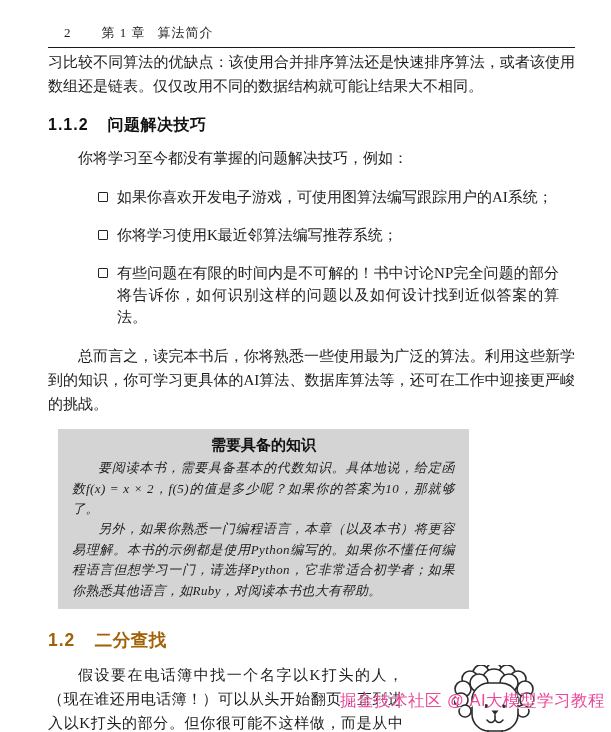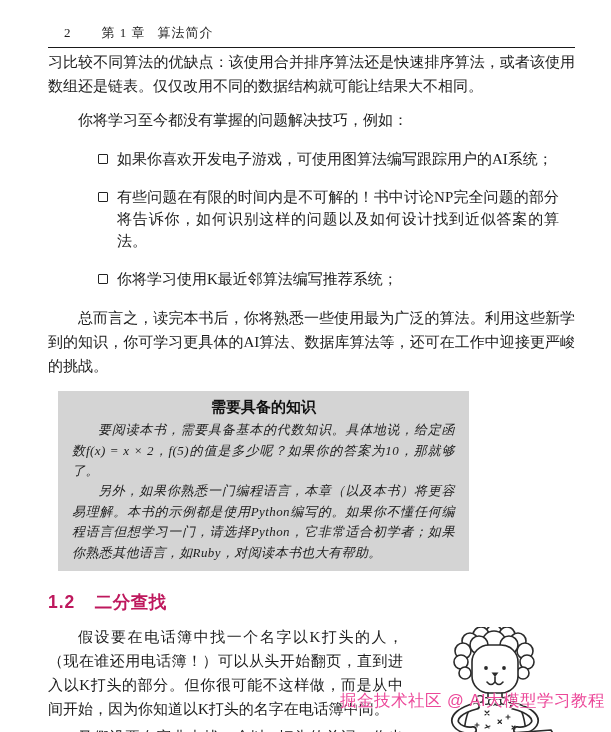--- a/index.html
+++ b/index.html
@@ -71,21 +71,21 @@
     text-align: center; margin: 0 0 3px 0;
   }
   .kbox p {
     font-size: 13px; line-height: 1.57;
     font-style: italic;
     letter-spacing: 0.4px;
   }
 
   h1.sec-big {
     font-family: "Liberation Sans", "DejaVu Sans", sans-serif;
-    font-weight: 600; font-size: 17.5px; color: #be185d;
+    font-weight: 600; font-size: 17.5px; color: #a16207;
     margin: 19px 0 0 0; letter-spacing: 0.5px;
   }
 
   .sec12-body { margin-top: 11px; }
   .sec12-body p { margin-top: 4px; }
   .sec12-body p:first-of-type { margin-top: 7px; }
 
   .illustration {
     float: right;
     width: 160px; height: 200px;
@@ -110,35 +110,39 @@
 <div class="page">
 
   <div class="page-header">
     <span class="pageno">2</span>
     <span class="chap">第 1 章</span>
     <span class="chaptitle">算法简介</span>
   </div>
 
   <p class="p-cont">习比较不同算法的优缺点：该使用合并排序算法还是快速排序算法，或者该使用数组还是链表。仅仅改用不同的数据结构就可能让结果大不相同。</p>
 
+  <h2 class="sec-small">
+    <span class="num">1.1.2</span>
+    <span>问题解决技巧</span>
+  </h2>
 
   <p class="p-lead indent">你将学习至今都没有掌握的问题解决技巧，例如：</p>
 
   <ul class="checklist">
     <li>
       <span class="sq-bullet"></span>
       <span>如果你喜欢开发电子游戏，可使用图算法编写跟踪用户的AI系统；</span>
     </li>
     <li>
       <span class="sq-bullet"></span>
-      <span>有些问题在有限的时间内是不可解的！书中讨论NP完全问题的部分将告诉你，如何识别这样的问题以及如何设计找到近似答案的算法。</span>
+      <span>你将学习使用K最近邻算法编写推荐系统；</span>
     </li>
     <li>
       <span class="sq-bullet"></span>
-      <span>你将学习使用K最近邻算法编写推荐系统；</span>
+      <span>有些问题在有限的时间内是不可解的！书中讨论NP完全问题的部分将告诉你，如何识别这样的问题以及如何设计找到近似答案的算法。</span>
     </li>
   </ul>
 
   <p class="p-summary indent">总而言之，读完本书后，你将熟悉一些使用最为广泛的算法。利用这些新学到的知识，你可学习更具体的AI算法、数据库算法等，还可在工作中迎接更严峻的挑战。</p>
 
   <div class="kbox" id="kbox" style="background: rgb(212, 212, 212);">
     <div class="kbox-title">需要具备的知识</div>
     <p class="indent">要阅读本书，需要具备基本的代数知识。具体地说，给定函数f(x) = x × 2，f(5)的值是多少呢？如果你的答案为10，那就够了。</p>
     <p class="indent">另外，如果你熟悉一门编程语言，本章（以及本书）将更容易理解。本书的示例都是使用Python编写的。如果你不懂任何编程语言但想学习一门，请选择Python，它非常适合初学者；如果你熟悉其他语言，如Ruby，对阅读本书也大有帮助。</p>
   </div>

